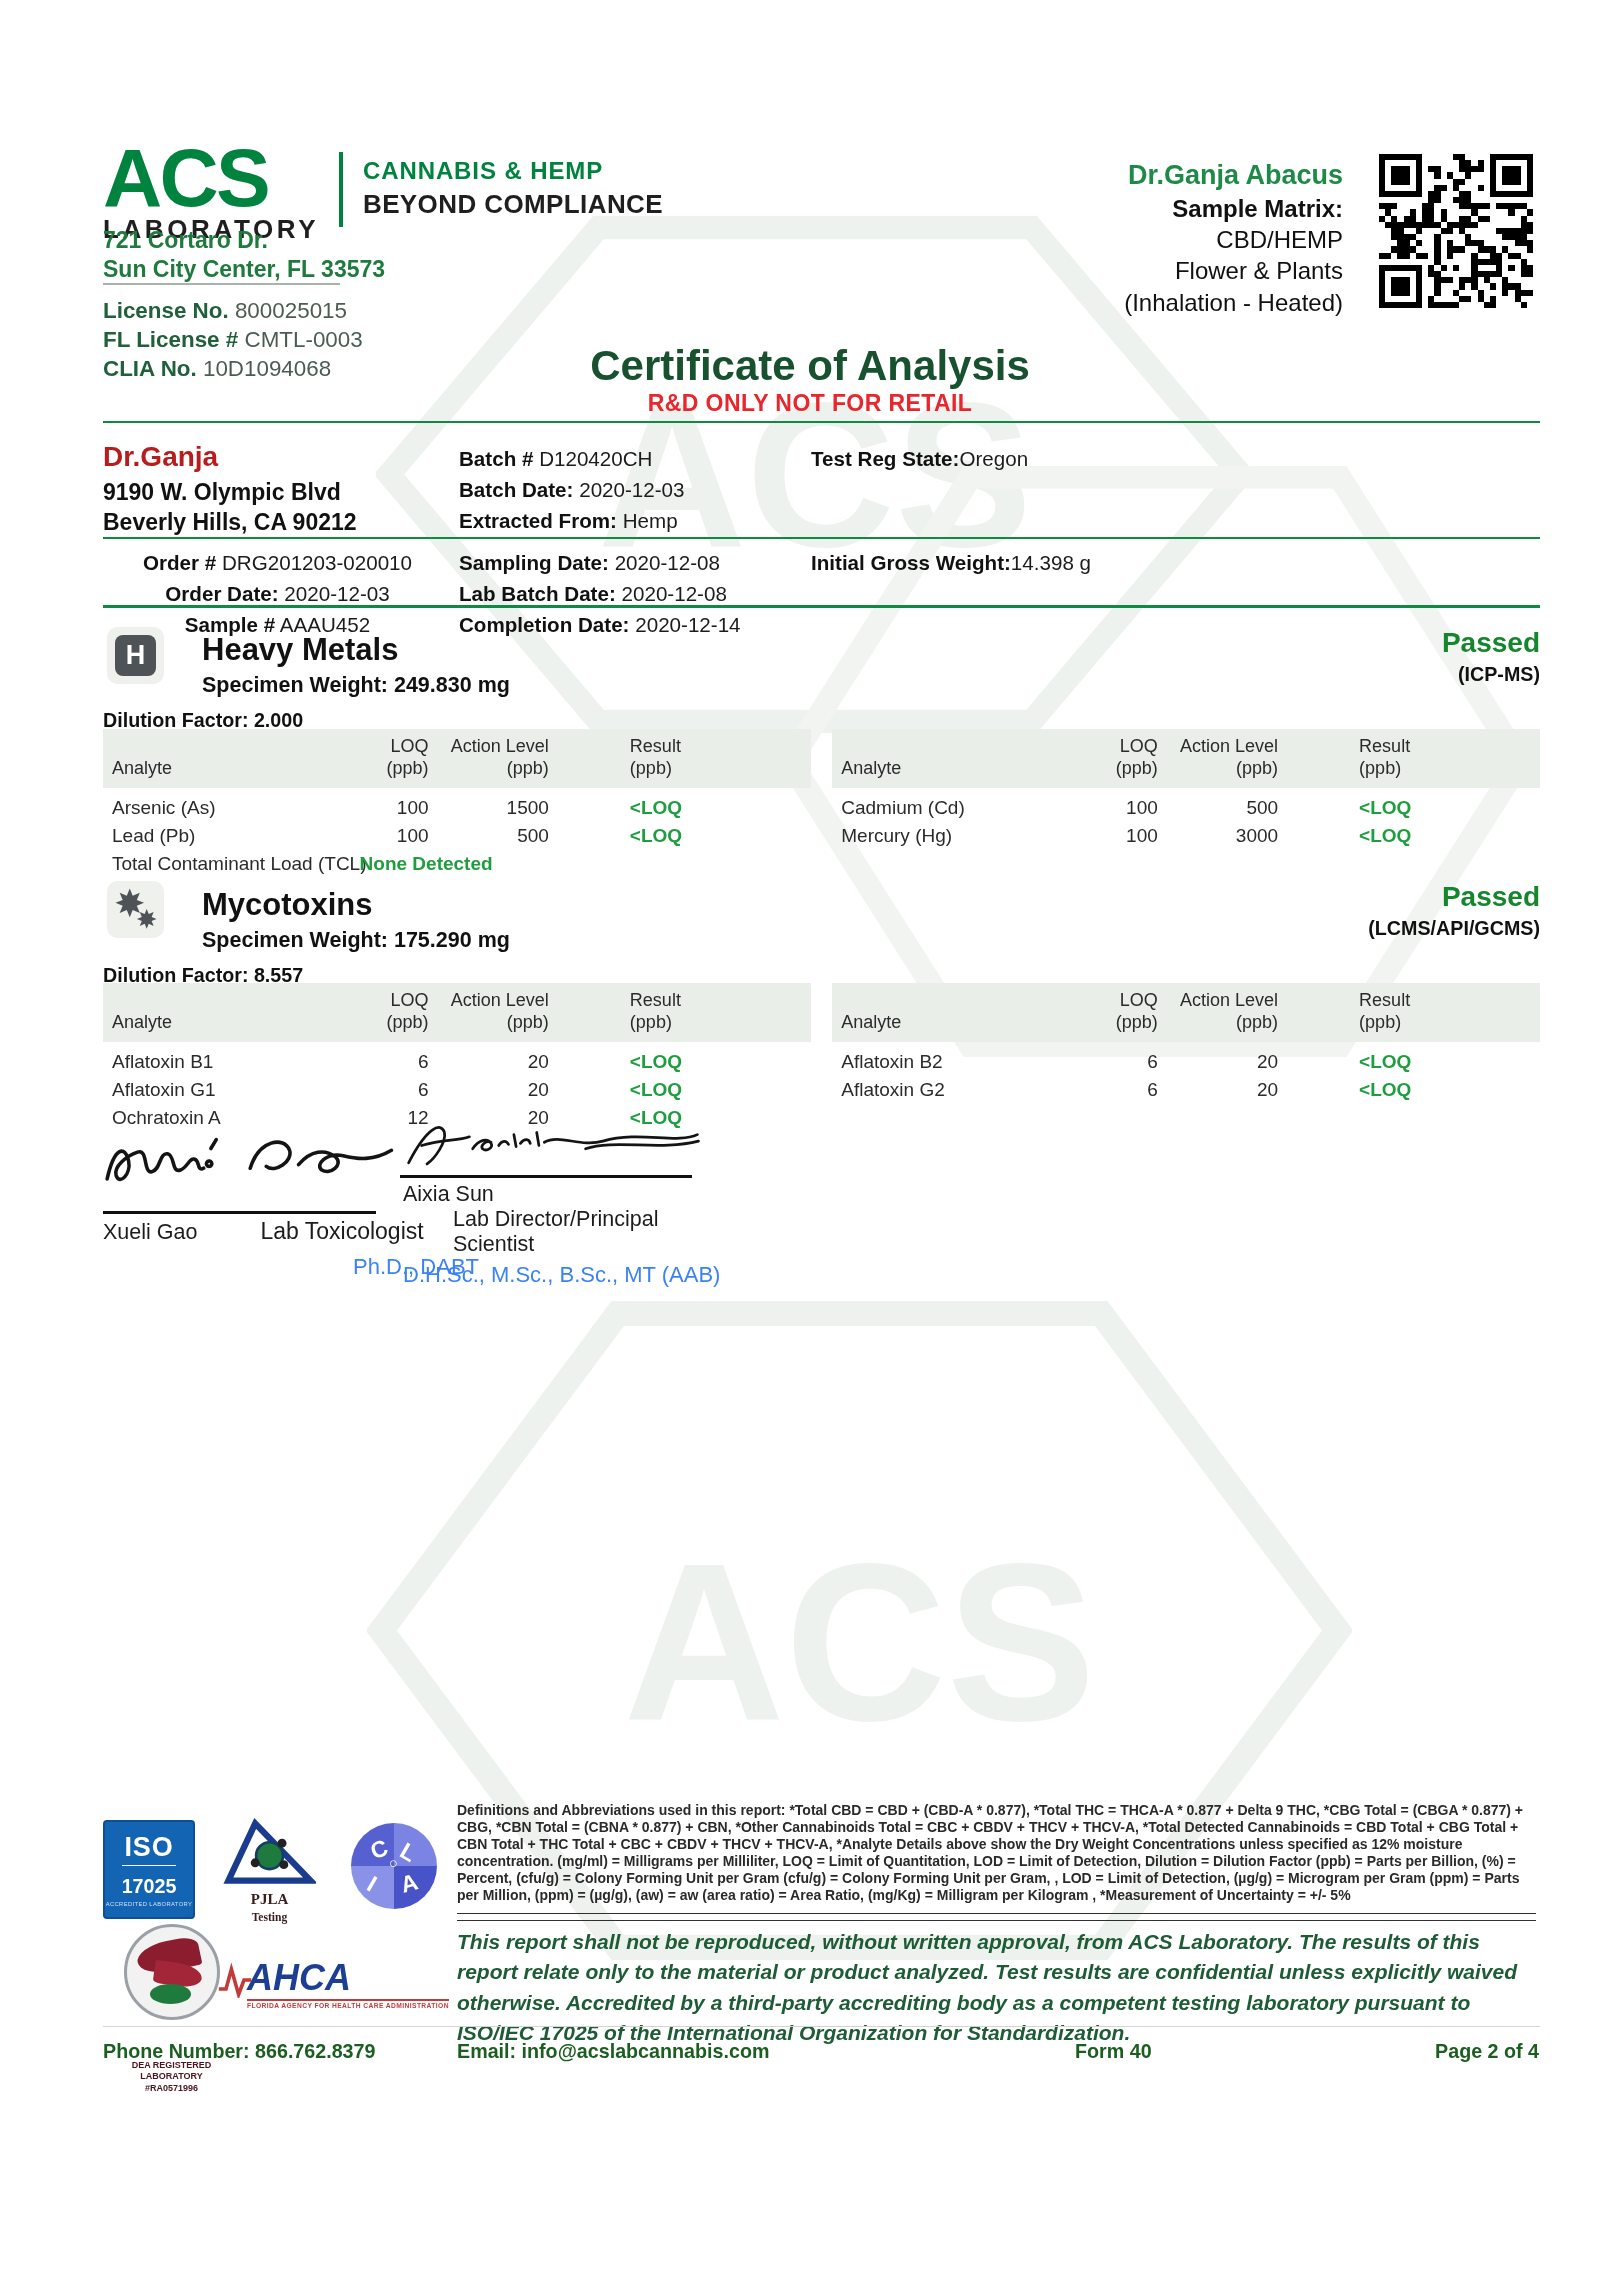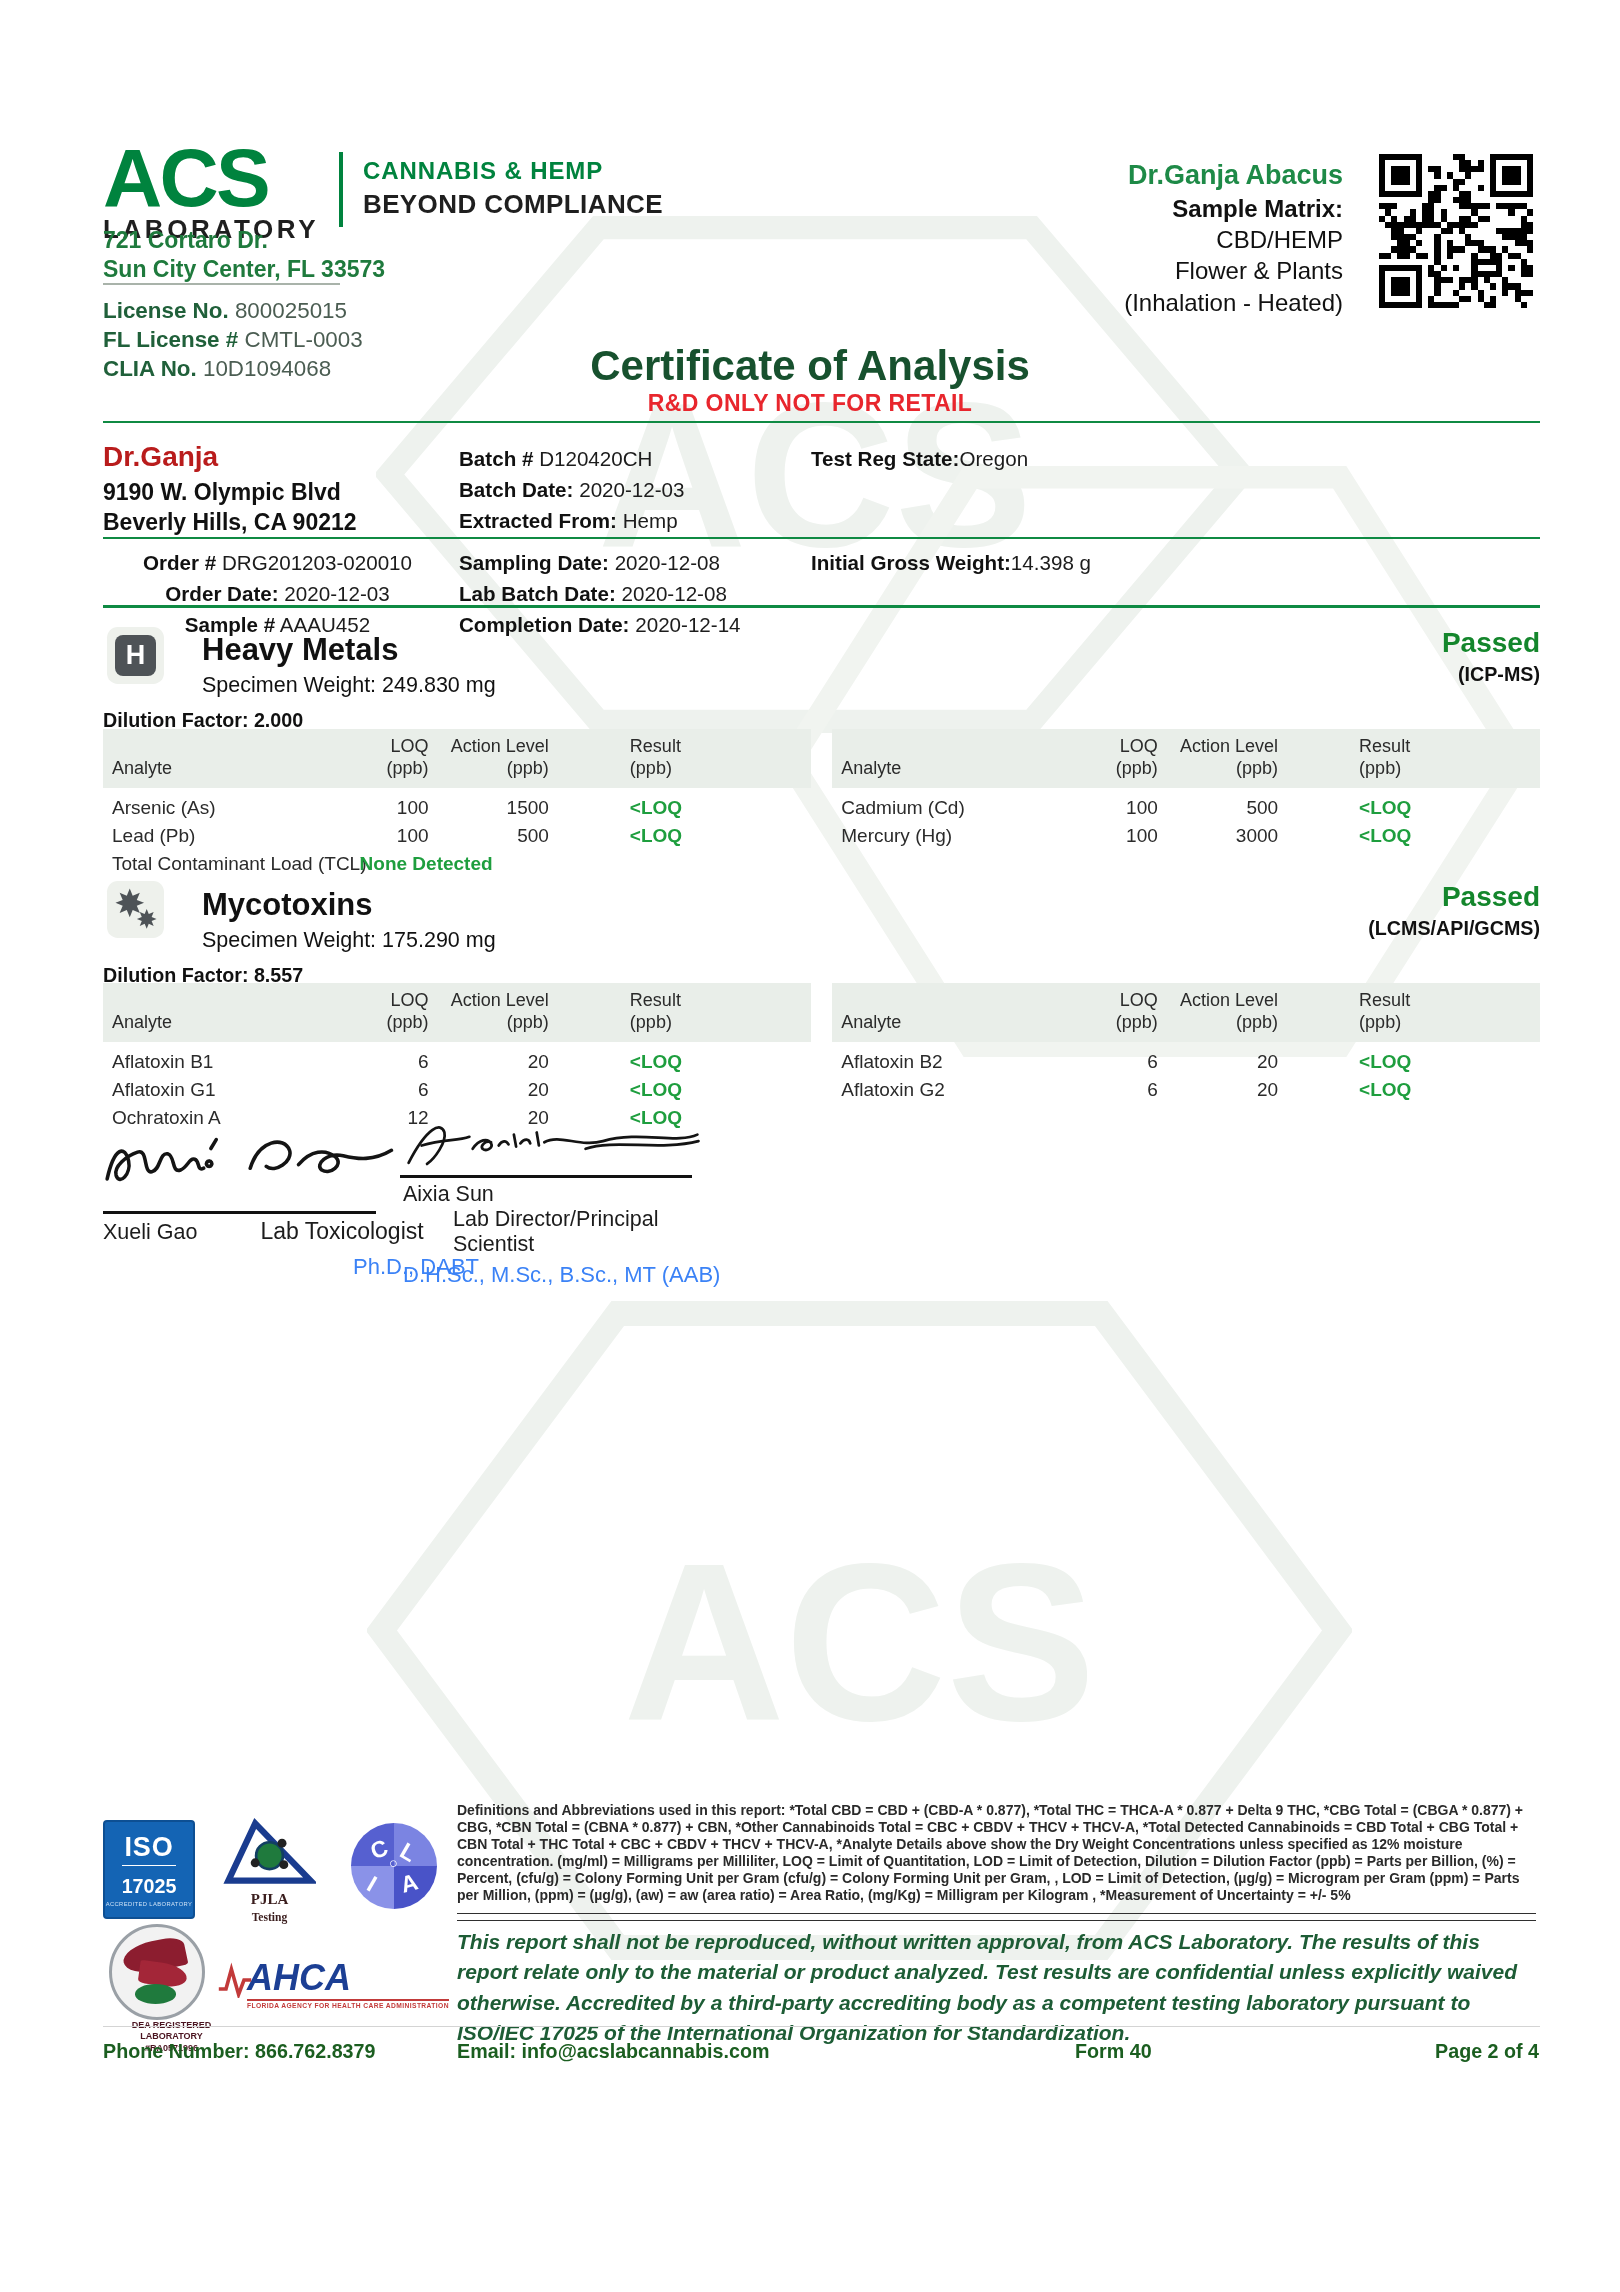--- a/index.html
+++ b/index.html
@@ -36,21 +36,21 @@
   .fld{font-size:20.6px;line-height:1.5;color:#1c1c1c;}
   .fld b{color:#111;}
 
   
   .icon-panel{width:57px;height:57px;background:#eef1ec;border-radius:10.7px;display:flex;align-items:center;justify-content:center;}
   .h-badge{width:41px;height:41px;background:#4e5357;border-radius:8px;color:#fff;font-size:27px;font-weight:800;display:flex;align-items:center;justify-content:center;}
   .sec-title{font-size:31px;font-weight:800;color:#111;}
   .passed-wrap{width:286px;text-align:right;}
   .passed{font-size:28px;font-weight:800;color:#14862c;}
   .method{font-size:19.7px;font-weight:700;color:#111;margin-top:3.6px;}
-  .spec{font-size:21.5px;font-weight:400;color:#111;}
+  .spec{font-size:21.5px;font-weight:700;color:#111;}
   .dilu{font-size:19.7px;font-weight:700;color:#111;}
 
   
   .tables{display:flex;gap:21.5px;width:1437px;}
   .tbl{width:708px;}
   .thead{background:#e9eee9;display:flex;padding:7.2px 0 9px 0;}
   .thead .cell{font-size:18px;color:#2b2b2b;line-height:21.5px;}
   .cell-a{width:36%;padding-left:9px;box-sizing:border-box;}
   .cell-l{width:10%;text-align:right;}
   .cell-ac{width:17%;text-align:right;}
@@ -621,21 +621,21 @@
       </svg>
       <div class="pjla-txt"><span>PJLA</span><br><span class="s">Testing</span></div>
     </div>
     <div class="abs clia" style="left:351px;top:1823px;">
       <span style="left:19.7px;top:12.5px;transform:rotate(-20deg);">C</span>
       <span style="left:50px;top:16px;transform:rotate(30deg);">L</span>
       <span style="left:18px;top:47px;transform:rotate(210deg);">I</span>
       <span style="left:50px;top:47px;transform:rotate(-15deg);">A</span>
       <span style="left:38px;top:32px;font-size:14.3px;">○</span>
     </div>
-    <div class="abs" style="left:109px;top:1924px;width:125px;display:flex;flex-direction:column;">
+    <div class="abs" style="left:109px;top:1924px;width:125px;display:flex;flex-direction:column;align-items:center;gap:40px;">
       <div class="dea">
         <div class="wing"></div>
           <div class="wing2"></div>
           <div class="globe"></div>
       </div>
       <div class="dea-cap">
         <div>DEA REGISTERED LABORATORY</div>
         <div>#RA0571996</div>
       </div>
     </div>

